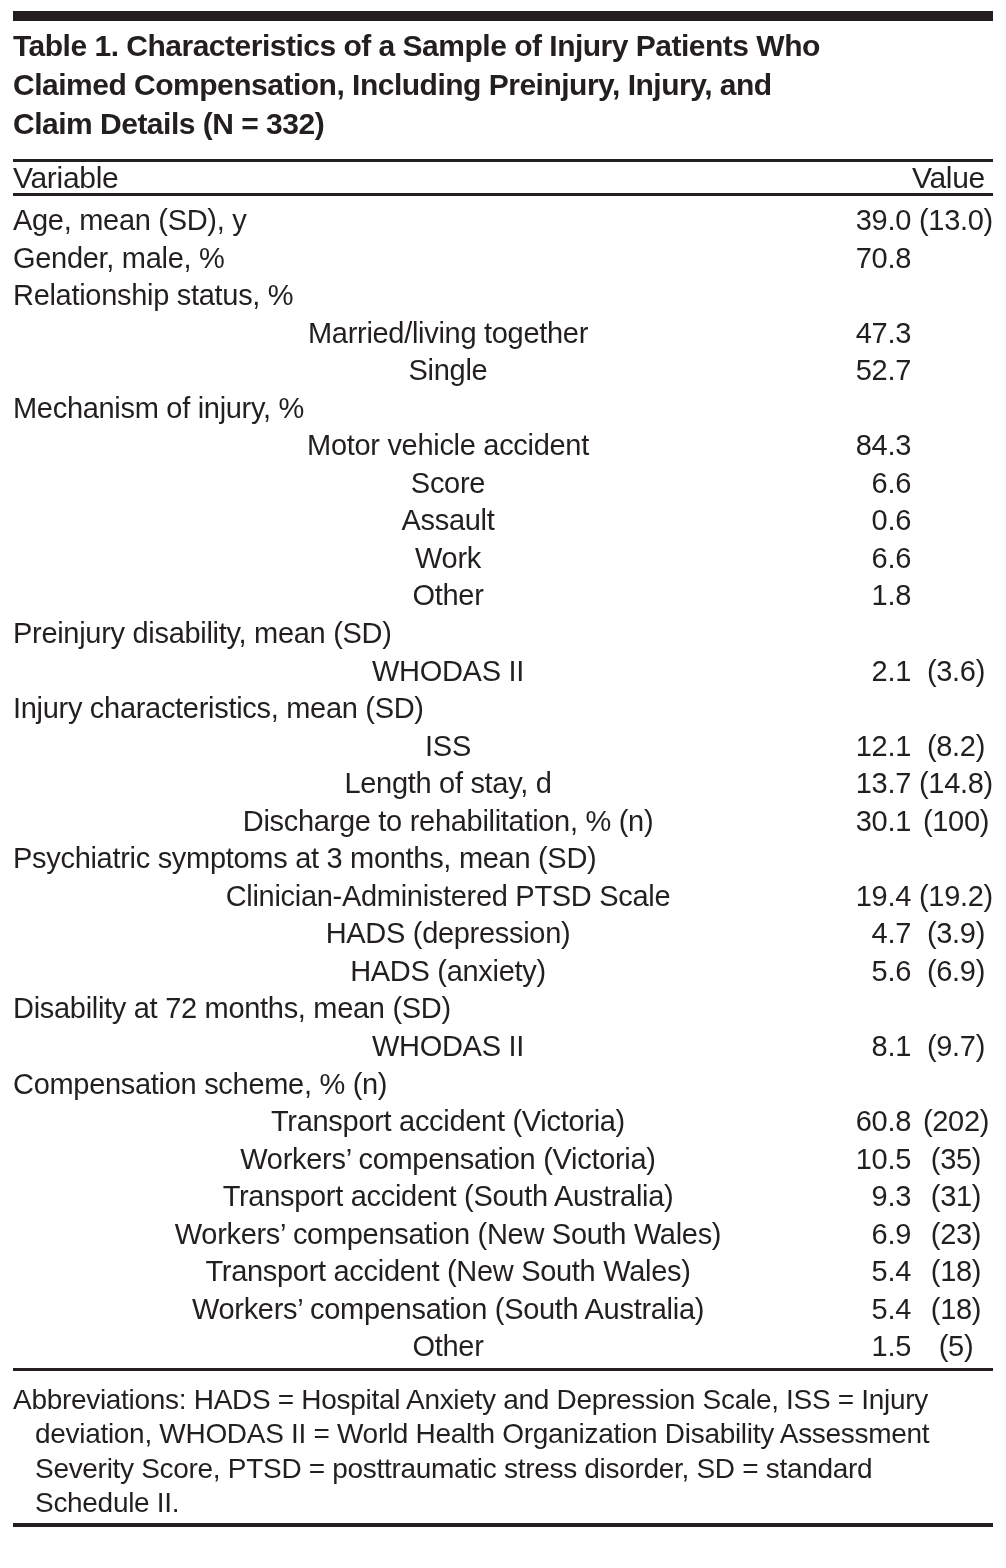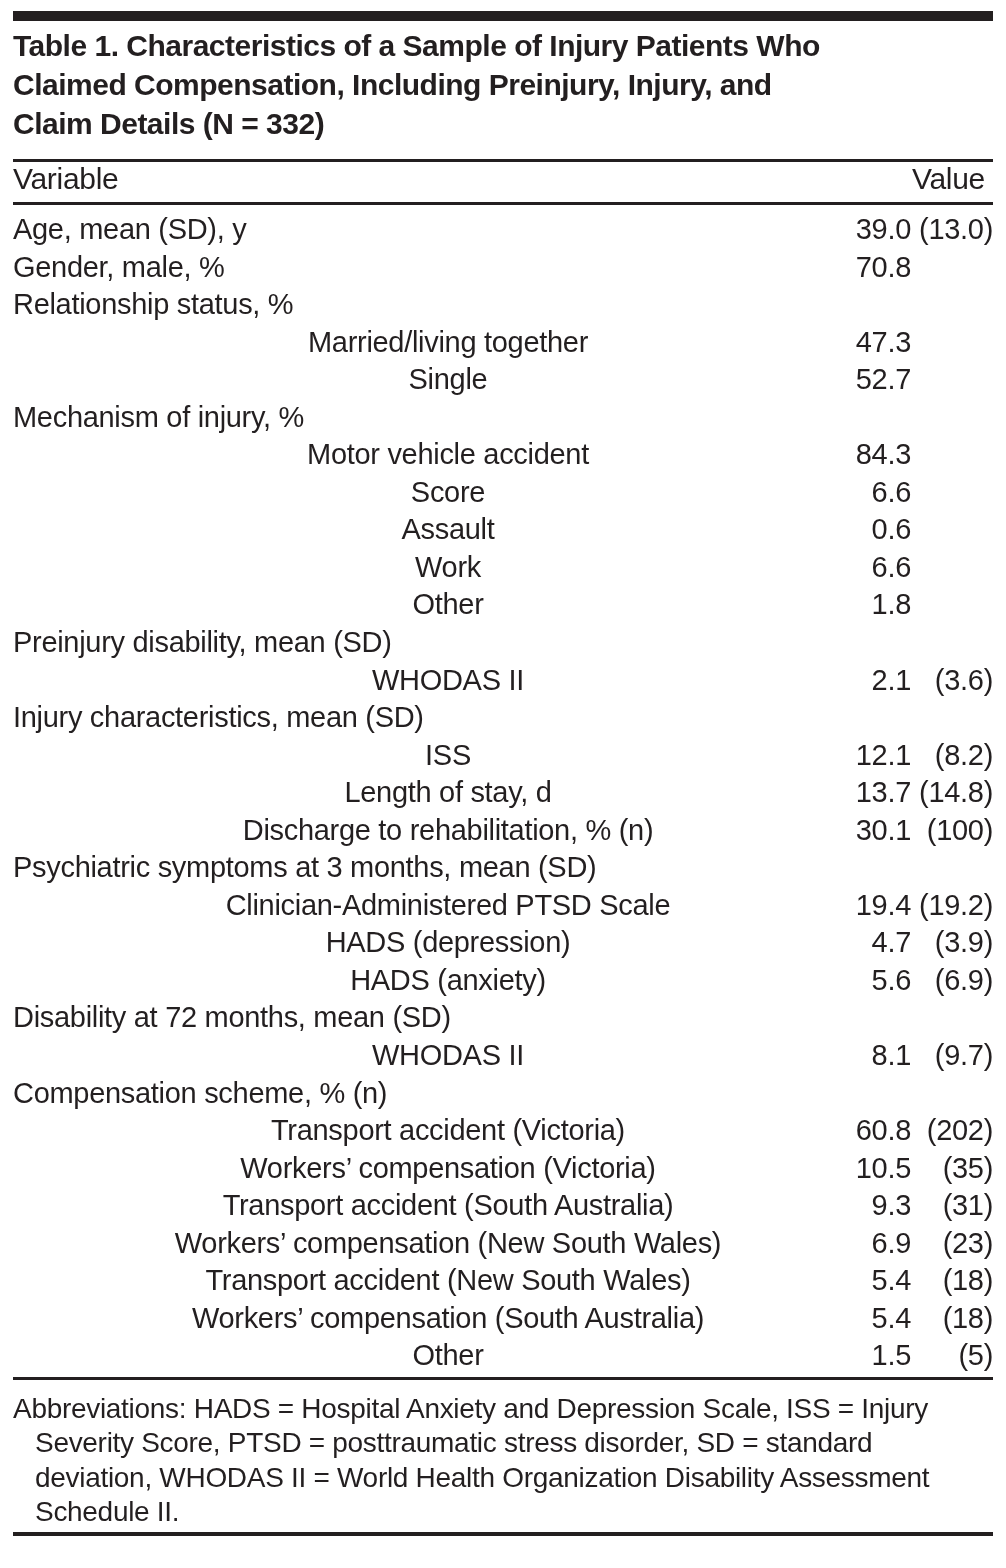--- a/index.html
+++ b/index.html
@@ -30,21 +30,22 @@
     font-weight:bold;
     font-size:30px;
     line-height:39px;
     letter-spacing:-0.5px;
   }
   .title .tline{white-space:nowrap;}
 
   .head-row{
     display:flex;
     justify-content:space-between;
-    height:40px;
+    align-items:center;
+    height:31px;
     font-size:30px;
     letter-spacing:-0.3px;
   }
   .head-row .col-value{
     width:144px;
     text-align:right;
     padding-right:8px;
     box-sizing:border-box;
   }
 
@@ -54,21 +55,21 @@
     justify-content:space-between;
     line-height:37.55px;
     font-size:29px;
     letter-spacing:-0.3px;
     white-space:nowrap;
   }
   .row .label{flex:1 1 auto;overflow:visible;}
   .row.indent .label{padding-left:34px;text-align:center;}
   .row .value{flex:0 0 144px;text-align:right;}
   .v-num{display:inline-block;width:62px;text-align:right;}
-  .v-paren{display:inline-block;width:74px;margin-left:8px;text-align:right;white-space:nowrap;}
+  .v-paren{display:inline-block;width:74px;margin-left:8px;text-align:center;white-space:nowrap;}
 
   .footnote{
     padding:12px 0 2px 0;
     font-size:28px;
     line-height:34.5px;
     letter-spacing:-0.3px;
   }
   .footnote .fline{white-space:nowrap;}
   .footnote .fline.cont{padding-left:22px;}
 </style>
@@ -218,20 +219,20 @@
       <div class="row indent">
         <span class="label">Other</span>
         <span class="value"><span class="v-num">1.5</span><span class="v-paren">(5)</span></span>
       </div>
     </div>
 
   <div class="rule mid"></div>
 
   <div class="footnote">
     <div class="fline">Abbreviations: HADS = Hospital Anxiety and Depression Scale, ISS = Injury</div>
+    <div class="fline cont">deviation, WHODAS II = World Health Organization Disability Assessment</div>
     <div class="fline cont">Severity Score, PTSD = posttraumatic stress disorder, SD = standard</div>
-    <div class="fline cont">deviation, WHODAS II = World Health Organization Disability Assessment</div>
     <div class="fline cont">Schedule II.</div>
   </div>
 
   <div class="rule bottom"></div>
 
 </div>
 
 </body></html>

